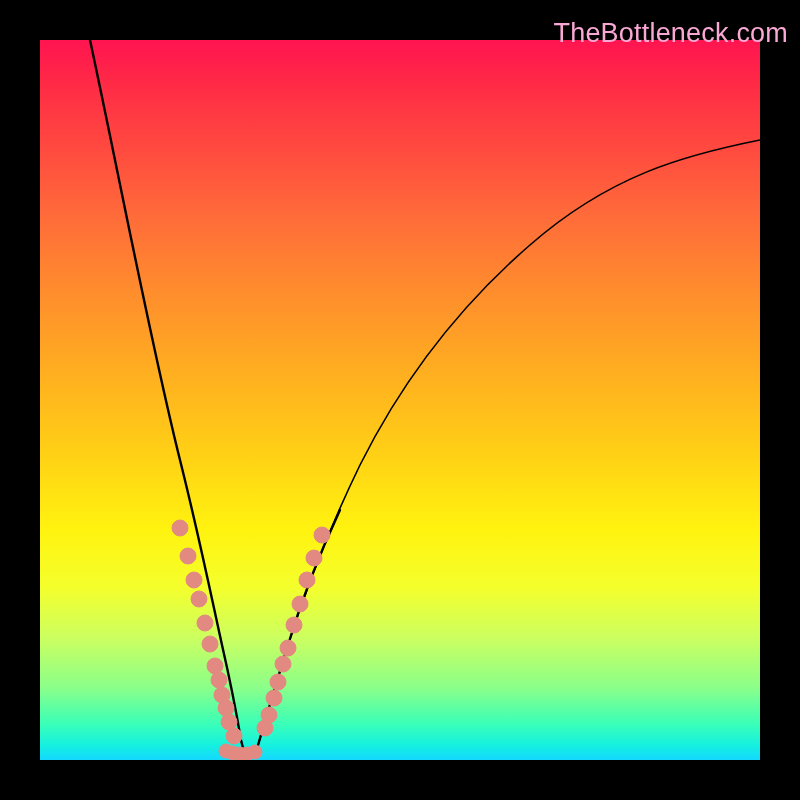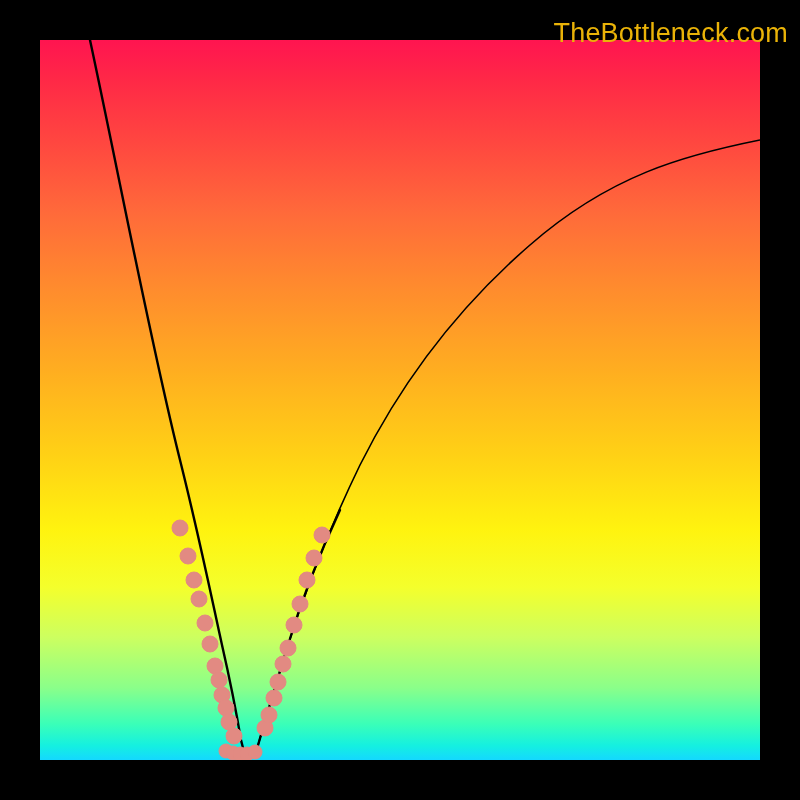--- a/index.html
+++ b/index.html
@@ -39,21 +39,21 @@
       #15f0e0 98%,
       #14d8ff 100%
     );
   }
   .watermark {
     position: absolute;
     top: 18px;
     right: 12px;
     font-size: 27px;
     font-weight: 500;
-    color: #eab308;
+    color: #f9a8d4;
     letter-spacing: 0.2px;
     user-select: none;
   }
   svg {
     position: absolute;
     left: 0;
     top: 0;
   }
   .curve {
     fill: none;

